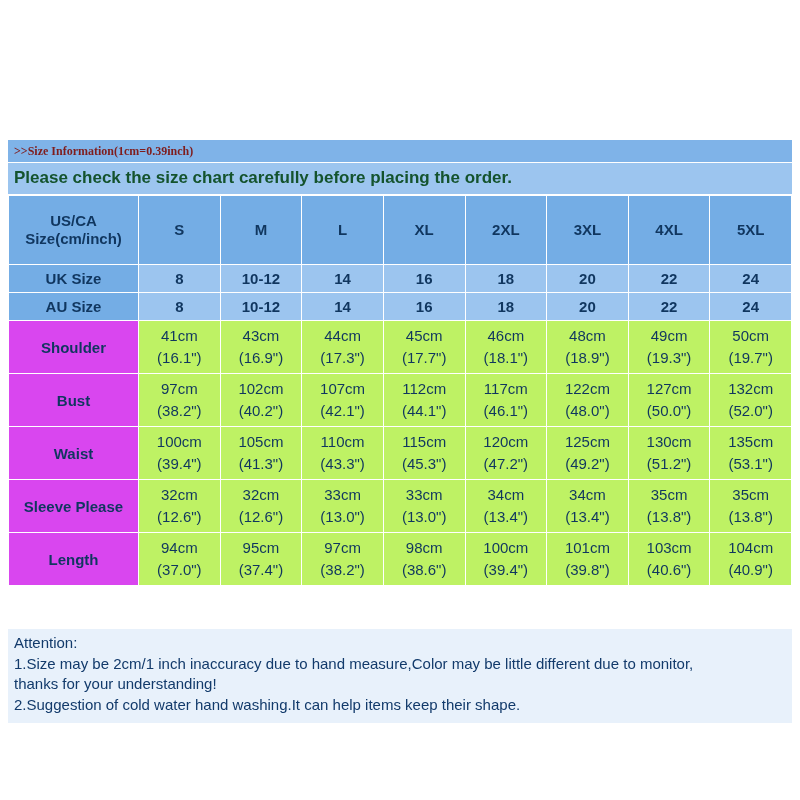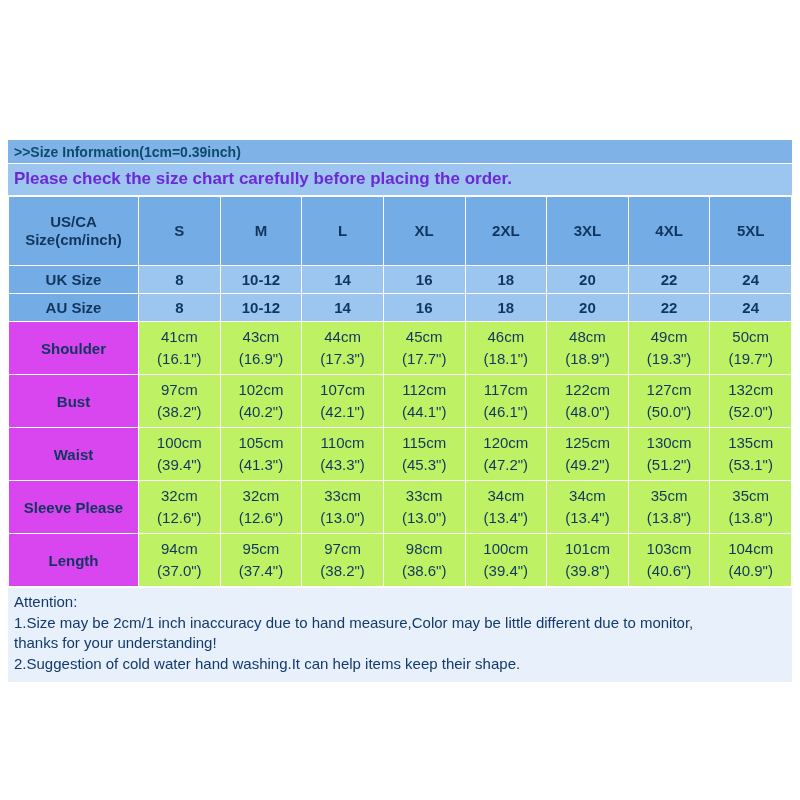--- a/index.html
+++ b/index.html
@@ -15,29 +15,30 @@
     left: 8px;
     top: 140px;
     width: 784px;
   }
   .band {
     box-sizing: border-box;
     width: 100%;
   }
   .band-title {
     background: #7fb3e8;
-    color: #0c4a6e;
-    font-weight: bold;
-    font-size: 14px;
+    color: #7f1d1d;
+    font-weight: bold;
+    font-size: 12px;
     padding: 4px 6px 3px 6px;
     border-bottom: 1px solid #ffffff;
+    font-family: Liberation Serif, serif;
   }
   .band-sub {
     background: #9cc5ef;
-    color: #6d28d9;
+    color: #14532d;
     font-weight: bold;
     font-size: 17px;
     padding: 5px 18px 6px 6px;
     border-bottom: 1px solid #ffffff;
   }
   table.size-table {
     border-collapse: collapse;
     width: 100%;
     table-layout: fixed;
   }
@@ -90,20 +91,21 @@
   }
   .meas-val .cm { display: block; font-weight: normal; }
   .meas-val .in { display: block; font-weight: normal; }
   .attention {
     background: #e8f1fb;
     color: #123a6b;
     font-size: 15px;
     line-height: 1.3;
     padding: 4px 6px 8px 6px;
     border-top: 1px solid #ffffff;
+    margin-top: 42px;
   }
   .attention p { margin: 0 0 1px 0; }
 </style>
 </head>
 <body>
 
 <div id="chart-wrap">
 
   <div class="band band-title">&gt;&gt;Size Information(1cm=0.39inch)</div>
   <div class="band band-sub">Please check the size chart carefully before placing the order.</div>

